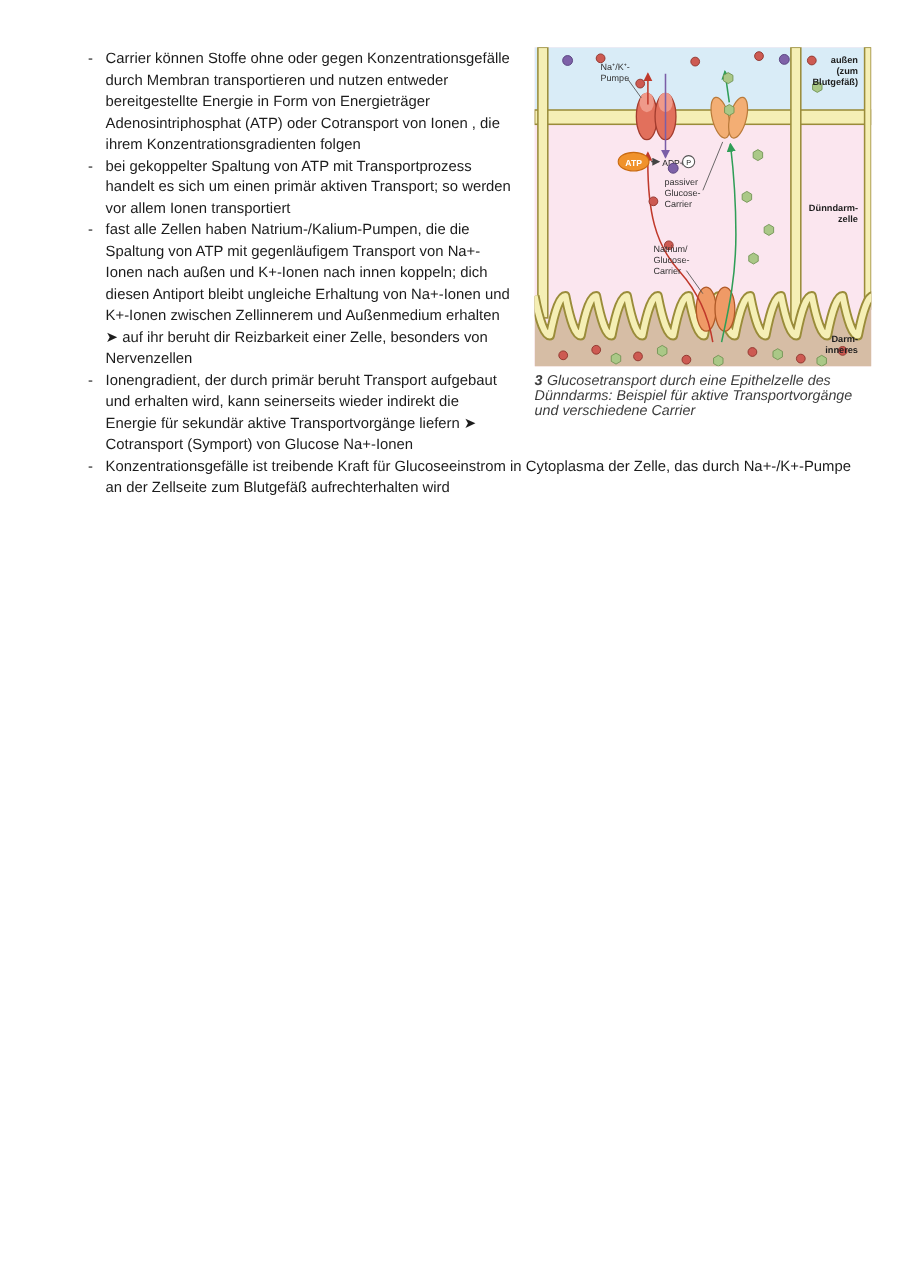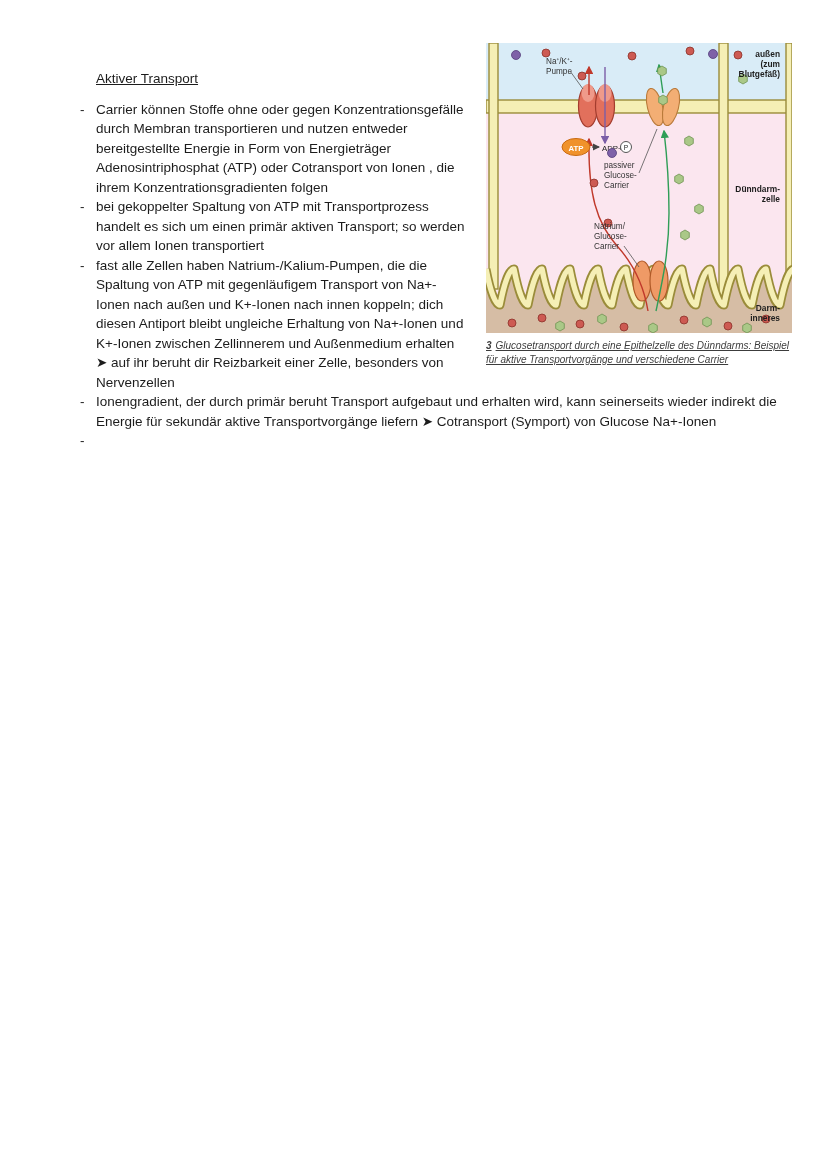--- a/index.html
+++ b/index.html
@@ -16,24 +16,23 @@
   }
   .fig {
     float:right;
     width:306px;
     margin:0 0 12px 20px;
   }
   .fig svg { display:block; width:306px; height:290px; background:#fbe6ef; }
   .caption {
     margin-top:6px;
     font-style:italic;
-    font-size:10px;
+    font-size:13px;
     line-height:13.5px;
     color:#3c3c3c;
-    text-decoration:underline;
   }
   .caption .num { font-weight:bold; margin-right:4px; }
   .heading {
     margin:26px 0 11px 16px;
     font-size:13.5px;
     font-weight:400;
     text-decoration:underline;
   }
   ul.bullets { margin:0; padding:0; list-style:none; }
   ul.bullets li { position:relative; padding-left:16px; }
@@ -188,37 +187,37 @@
         <text x="294" y="268" text-anchor="end" class="t-bold">Darm-</text>
         <text x="294" y="278" text-anchor="end" class="t-bold">inneres</text>
       </g>
     </svg>
 
     <figcaption class="caption">
       <span class="num">3</span><span>Glucosetransport durch eine Epithelzelle des Dünndarms: Beispiel für aktive Transportvorgänge und verschiedene Carrier</span>
     </figcaption>
   </figure>
 
-  <h1 class="heading">Aktiver Transport</h1>
 
   <ul class="bullets">
     <li>
       <span class="dash">-</span>
       <span>Carrier können Stoffe ohne oder gegen Konzentrationsgefälle durch Membran transportieren und nutzen entweder bereitgestellte Energie in Form von Energieträger Adenosintriphosphat (ATP) oder Cotransport von Ionen , die ihrem Konzentrationsgradienten folgen</span>
     </li>
     <li>
       <span class="dash">-</span>
       <span>bei gekoppelter Spaltung von ATP mit Transportprozess handelt es sich um einen primär aktiven Transport; so werden vor allem Ionen transportiert</span>
     </li>
     <li>
       <span class="dash">-</span>
       <span>fast alle Zellen haben Natrium-/Kalium-Pumpen, die die Spaltung von ATP mit gegenläufigem Transport von Na+-Ionen nach außen und K+-Ionen nach innen koppeln; dich diesen Antiport bleibt ungleiche Erhaltung von Na+-Ionen und K+-Ionen zwischen Zellinnerem und Außenmedium erhalten ➤ auf ihr beruht dir Reizbarkeit einer Zelle, besonders von Nervenzellen</span>
     </li>
     <li>
       <span class="dash">-</span>
       <span>Ionengradient, der durch primär beruht Transport aufgebaut und erhalten wird, kann seinerseits wieder indirekt die Energie für sekundär aktive Transportvorgänge liefern ➤ Cotransport (Symport) von Glucose Na+-Ionen</span>
     </li>
     <li>
       <span class="dash">-</span>
+      <span>Konzentrationsgefälle ist treibende Kraft für Glucoseeinstrom in Cytoplasma der Zelle, das durch Na+-/K+-Pumpe an der Zellseite zum Blutgefäß aufrechterhalten wird</span>
     </li>
   </ul>
 
 </div>
 
 </body></html>

